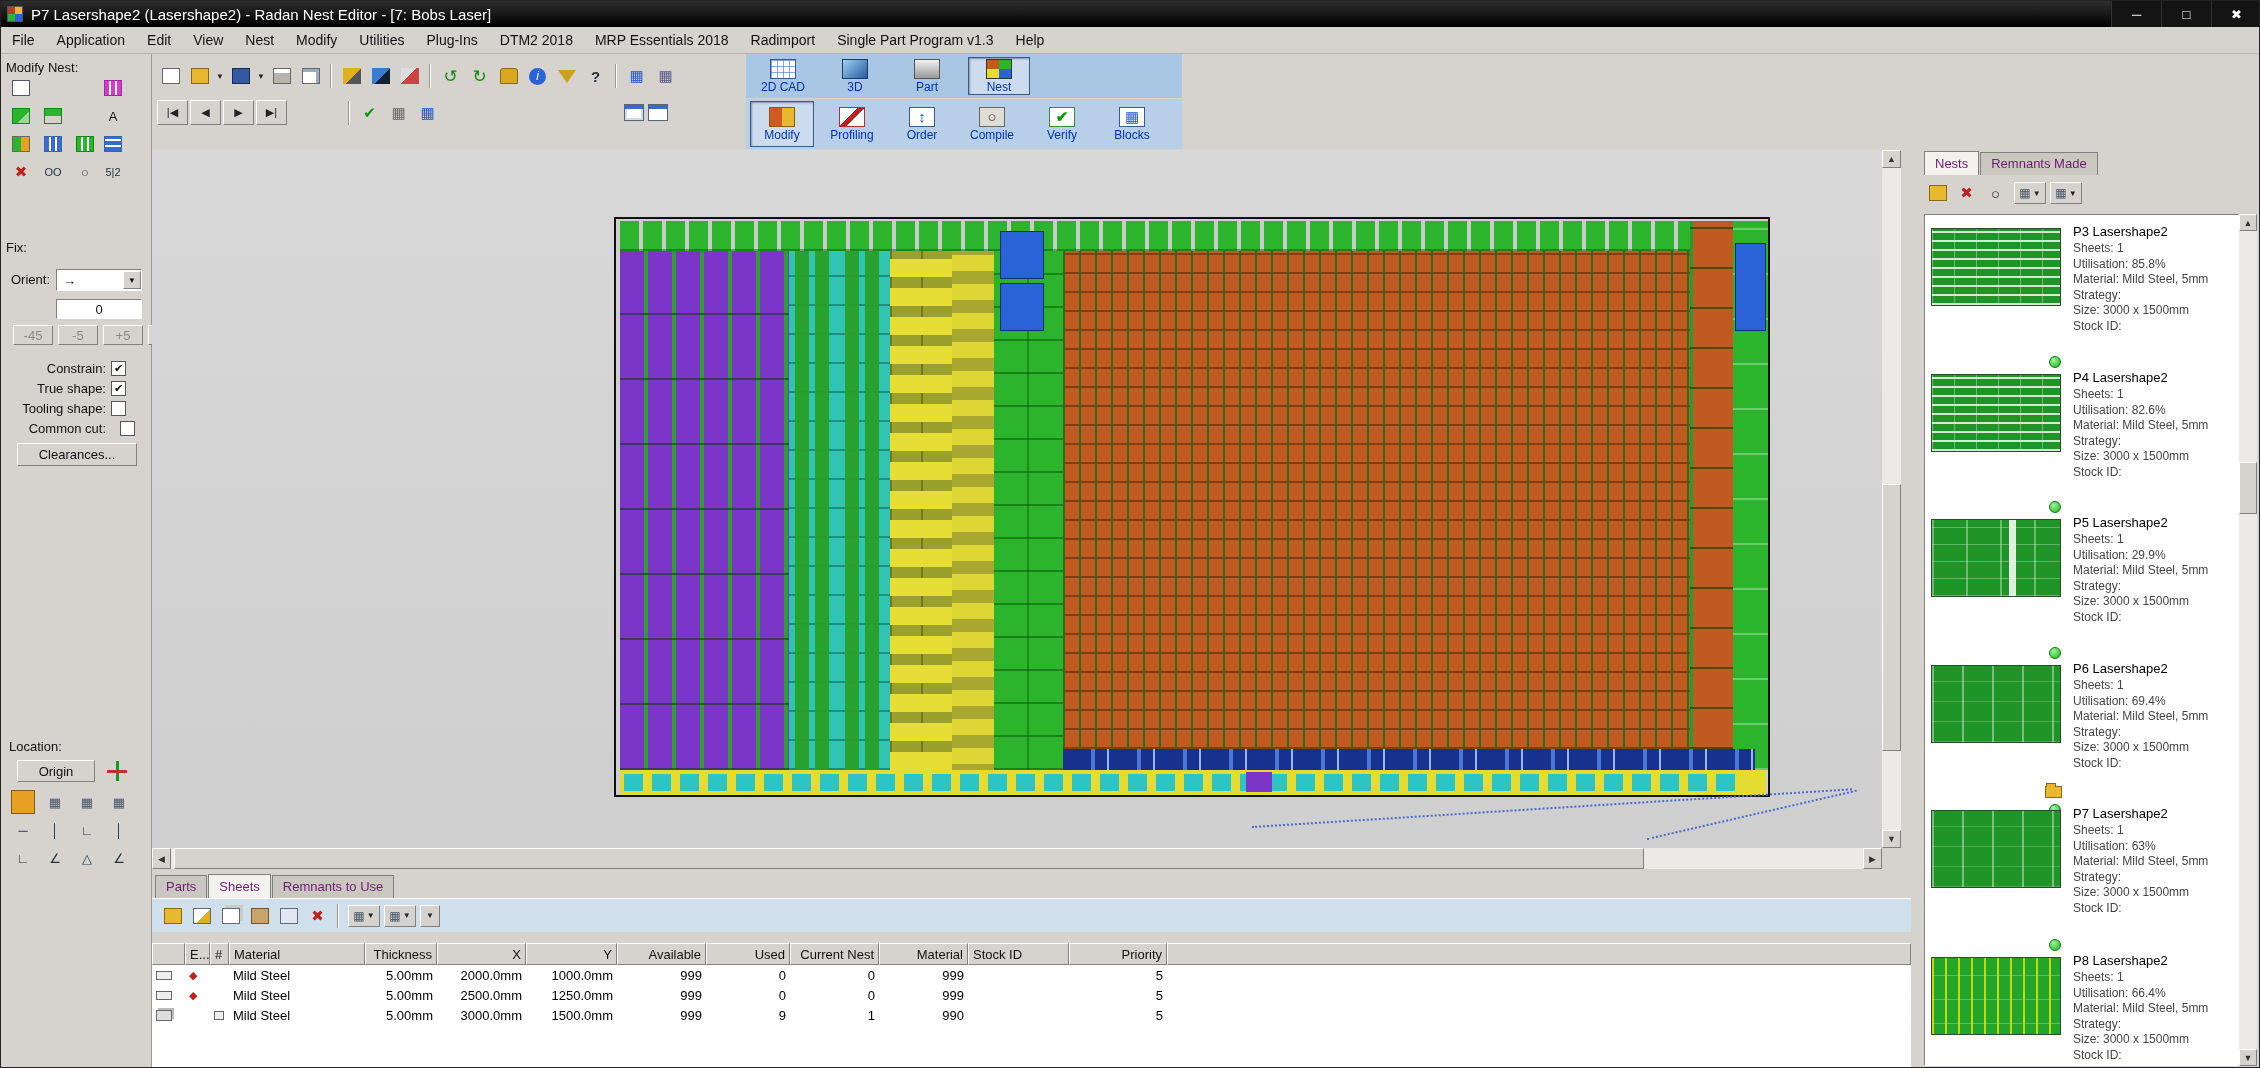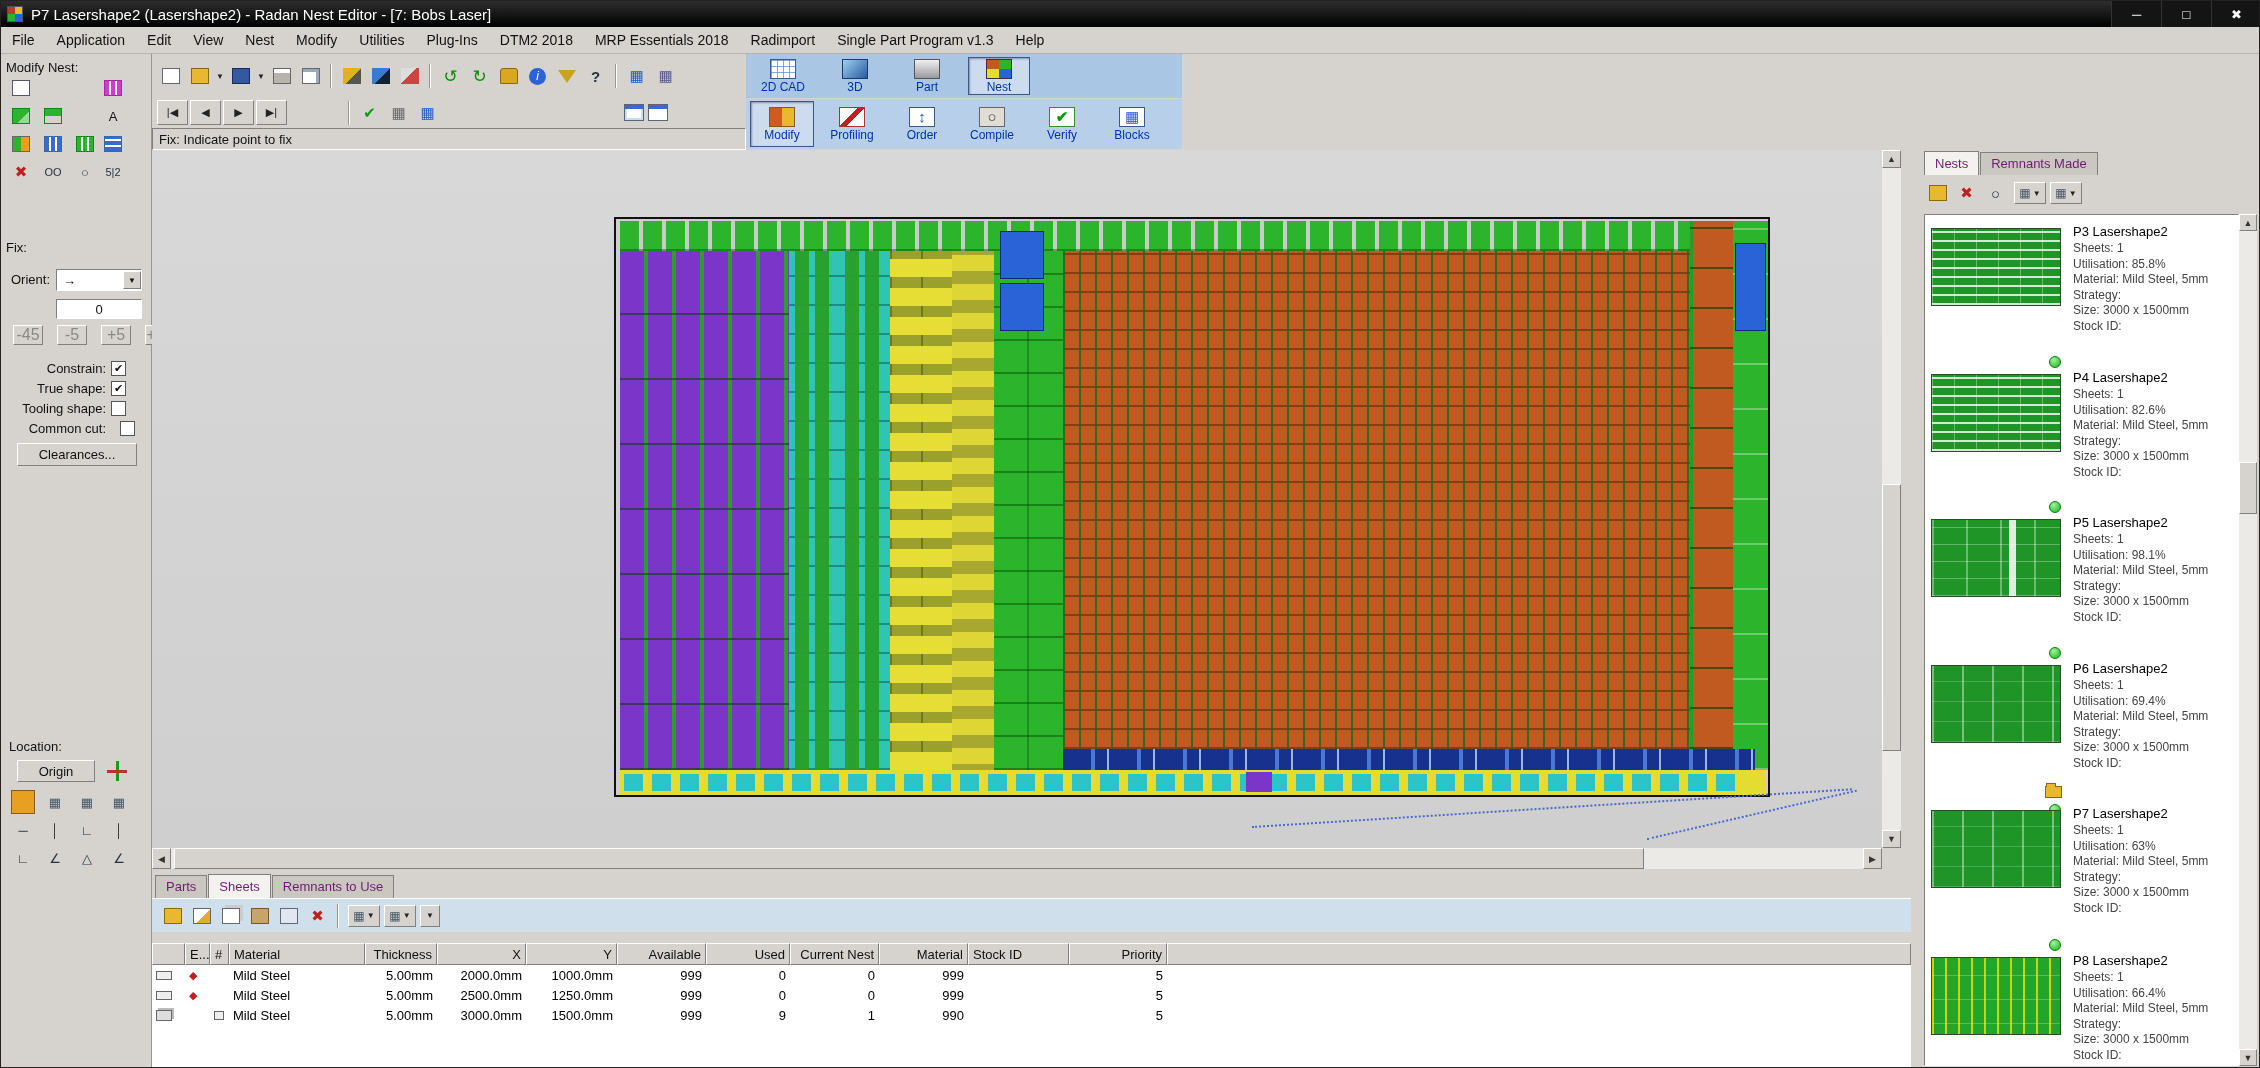--- a/index.html
+++ b/index.html
@@ -80,21 +80,21 @@
   .lp-title { position:absolute; left:5px; top:6px; }
   .lic { position:absolute; width:24px; height:24px; display:flex; align-items:center;
          justify-content:center; font-size:13px; }
   .lic .box { width:18px; height:16px; }
   .lbl { position:absolute; }
   .cb { width:15px; height:15px; background:#fff; border:1px solid #555; display:flex;
         align-items:center; justify-content:center; font-size:11px; color:#111; }
   .cb-row { position:absolute; left:0; width:140px; height:18px; display:flex; align-items:center; }
   .cb-row .cl { width:110px; text-align:right; padding-right:5px; }
   .btn { display:flex; align-items:center; justify-content:center; font-size:13px; color:#111; }
-  .abtn { width:30px; height:20px; margin-right:14px; color:#8a8a84; font-size:16px; }
+  .abtn { width:40px; height:20px; margin-right:5px; color:#8a8a84; font-size:13px; }
   .selbox { position:absolute; background:#fff; display:flex; align-items:center; padding-left:6px;
             font-size:13px; }
   .selbox .dbtn { margin-left:auto; width:18px; height:18px; font-size:8px; display:flex;
                   align-items:center; justify-content:center; }
   .cross { position:relative; width:20px; height:20px; }
   .cross::before { content:""; position:absolute; left:9px; top:0; width:3px; height:20px; background:#1a9a1a; }
   .cross::after  { content:""; position:absolute; left:0; top:9px; width:20px; height:3px; background:#c03030; }
 
   
   .canvas { position:absolute; left:151px; top:149px; width:1749px; height:719px; }
@@ -308,23 +308,20 @@
         </div>
       <div style="width:180px;"></div>
       <div class="winic" style="box-shadow:inset 0 0 0 2px #cde;">
           <div class="bar"></div>
         </div>
       <div class="winic">
           <div class="bar"></div>
         </div>
     </div>
 
-    <div class="statusbar">
-      <span>Fix: Indicate point to fix</span>
-    </div>
 
     <div class="strip1">
       <div class="bigbtn">
         <div class="bicon bi-2dcad"></div>
         <span>2D CAD</span>
       </div>
       <div class="bigbtn">
         <div class="bicon bi-3d"></div>
         <span>3D</span>
       </div>
@@ -671,21 +668,21 @@
           <div class="rline">Stock ID:</div>
         </div>
       </div>
 
       <div class="ritem" style="top:294px;">
         <div class="gdot" style="left:124px;top:-8px;"></div>
         <div class="thumb tmb-b"></div>
         <div class="rtext">
           <div class="rtitle">P5 Lasershape2</div>
           <div class="rline">Sheets: 1</div>
-          <div class="rline">Utilisation: 98.1%</div>
+          <div class="rline">Utilisation: 29.9%</div>
           <div class="rline">Material: Mild Steel, 5mm</div>
           <div class="rline">Strategy:</div>
           <div class="rline">Size: 3000 x 1500mm</div>
           <div class="rline">Stock ID:</div>
         </div>
       </div>
 
       <div class="ritem" style="top:440px;">
         <div class="gdot" style="left:124px;top:-8px;"></div>
         <div class="thumb tmb-c"></div>

